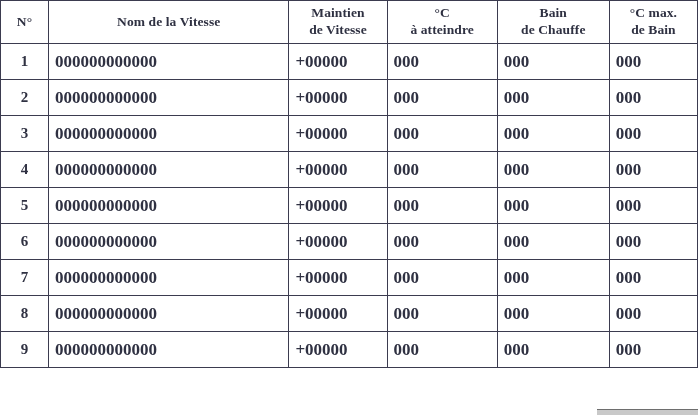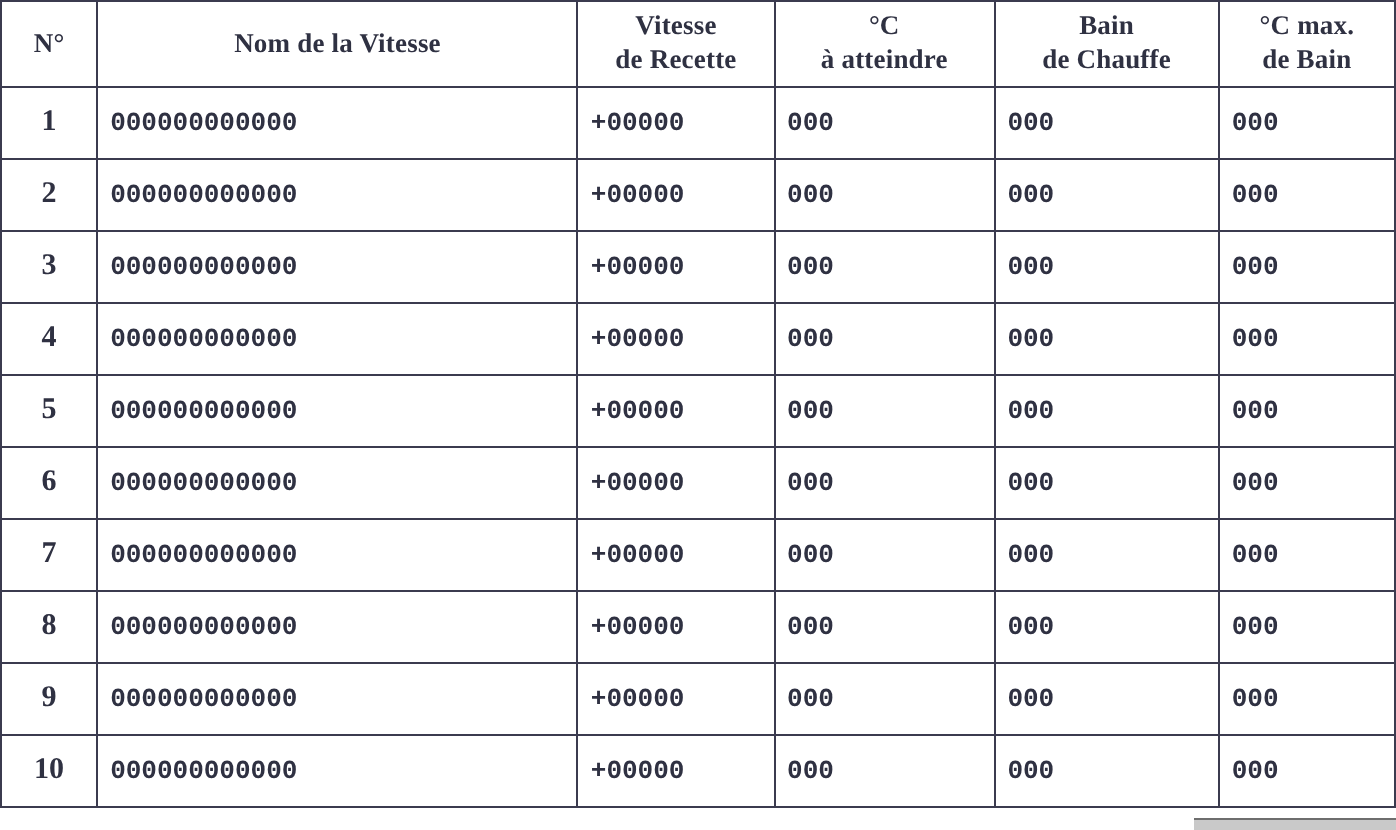--- a/index.html
+++ b/index.html
@@ -40,22 +40,22 @@
     line-height: 1.25;
     text-align: center;
     vertical-align: middle;
     letter-spacing: 0.1px;
   }
   thead th .hdr-line {
     display: block;
   }
   tbody td {
     height: 35px;
-    font-family: Liberation Mono, monospace;
-    font-size: 13px;
+    font-family: Liberation Serif, serif;
+    font-size: 17px;
     vertical-align: middle;
   }
   tbody td.col-num {
     text-align: center;
     font-family: "Liberation Serif", serif;
     font-size: 15px;
   }
   tbody td.col-name,
   tbody td.col-speed,
   tbody td.col-temp,
@@ -113,22 +113,22 @@
     </colgroup>
     <thead>
       <tr>
         <th>
           <span class="hdr-line">N°</span>
         </th>
         <th>
           <span class="hdr-line">Nom de la Vitesse</span>
         </th>
         <th>
-          <span class="hdr-line">Vitesse</span>
-          <span class="hdr-line">de Recette</span>
+          <span class="hdr-line">Maintien</span>
+          <span class="hdr-line">de Vitesse</span>
         </th>
         <th>
           <span class="hdr-line">°C</span>
           <span class="hdr-line">à atteindre</span>
         </th>
         <th>
           <span class="hdr-line">Bain</span>
           <span class="hdr-line">de Chauffe</span>
         </th>
         <th>
@@ -197,28 +197,20 @@
       <tr>
         <td class="col-num">8</td>
         <td class="col-name">000000000000</td>
         <td class="col-speed">+00000</td>
         <td class="col-temp">000</td>
         <td class="col-hold">000</td>
         <td class="col-bath">000</td>
       </tr>
       <tr>
         <td class="col-num">9</td>
-        <td class="col-name">000000000000</td>
-        <td class="col-speed">+00000</td>
-        <td class="col-temp">000</td>
-        <td class="col-hold">000</td>
-        <td class="col-bath">000</td>
-      </tr>
-      <tr>
-        <td class="col-num">10</td>
         <td class="col-name">000000000000</td>
         <td class="col-speed">+00000</td>
         <td class="col-temp">000</td>
         <td class="col-hold">000</td>
         <td class="col-bath">000</td>
       </tr>
     </tbody>
   </table>
 
   <div class="bottom-bar">

